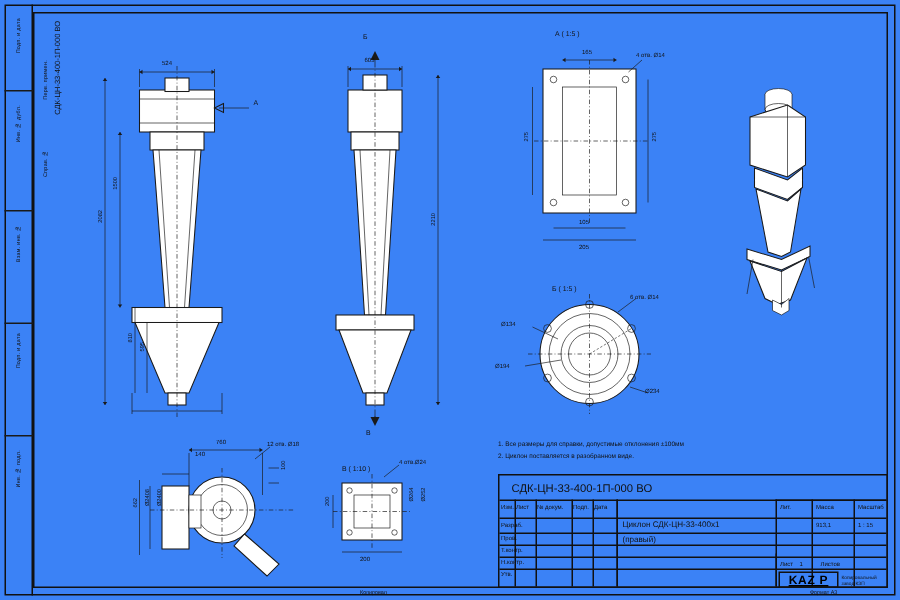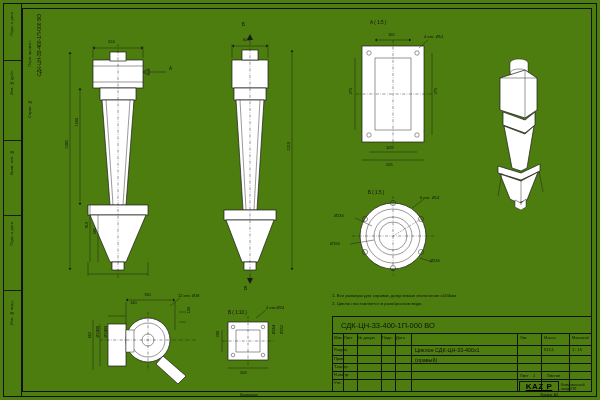--- a/index.html
+++ b/index.html
@@ -1,17 +1,17 @@
 <!DOCTYPE html>
 <html><head>
 <meta charset="utf-8">
 <style>
   html,body{margin:0;padding:0;background:#ffffff;}
   body{width:600px;height:400px;overflow:hidden;font-family:"Liberation Sans",sans-serif;}
-  #sheet{position:relative;width:600px;height:400px;background:#4d7c0f;}
+  #sheet{position:relative;width:600px;height:400px;background:#3b82f6;}
   .ln{position:absolute;background:#1a1a1a;}
   .frame-outer{position:absolute;left:3px;top:3px;width:594px;height:394px;border:1px solid #111;box-sizing:border-box;}
   .frame-inner{position:absolute;left:22px;top:8px;width:570px;height:384px;border:1.6px solid #111;box-sizing:border-box;}
   .vstrip{position:absolute;left:3px;top:3px;width:19px;height:394px;border-right:1px solid #111;box-sizing:border-box;}
   .vtxt{position:absolute;writing-mode:vertical-rl;transform:rotate(180deg);font-size:3.6px;color:#111;letter-spacing:.2px;white-space:nowrap;}
   .lbl{position:absolute;font-size:4.6px;color:#111;white-space:nowrap;}
   .lbl-s{position:absolute;font-size:4px;color:#111;white-space:nowrap;}
   .lbl-v{position:absolute;font-size:4.4px;color:#111;white-space:nowrap;writing-mode:vertical-rl;transform:rotate(180deg);}
   .lbl-vs{position:absolute;font-size:3.8px;color:#111;white-space:nowrap;writing-mode:vertical-rl;transform:rotate(180deg);}
   .title-b{position:absolute;font-size:7.5px;color:#111;white-space:nowrap;}

